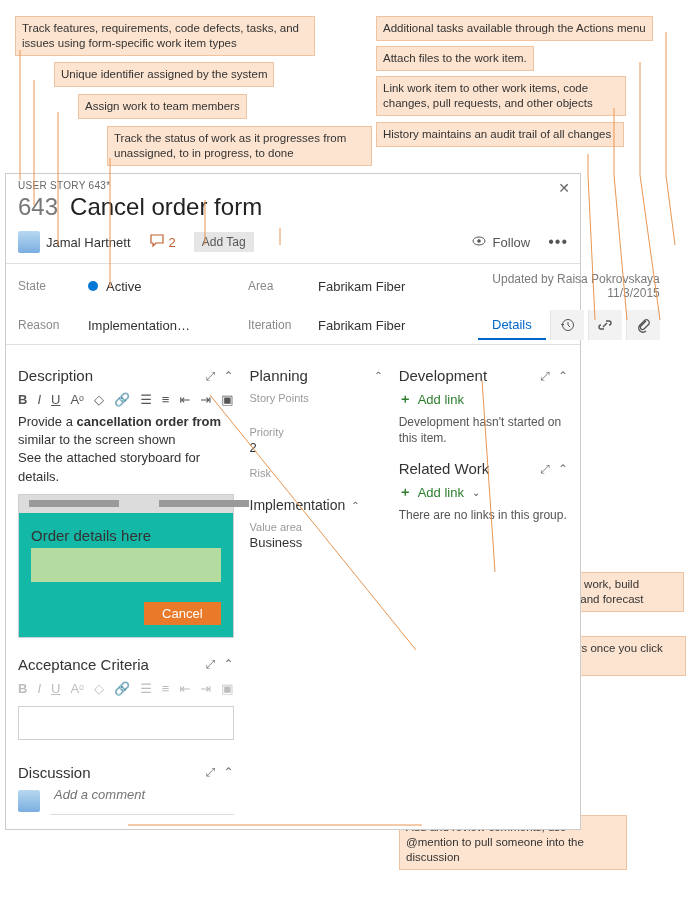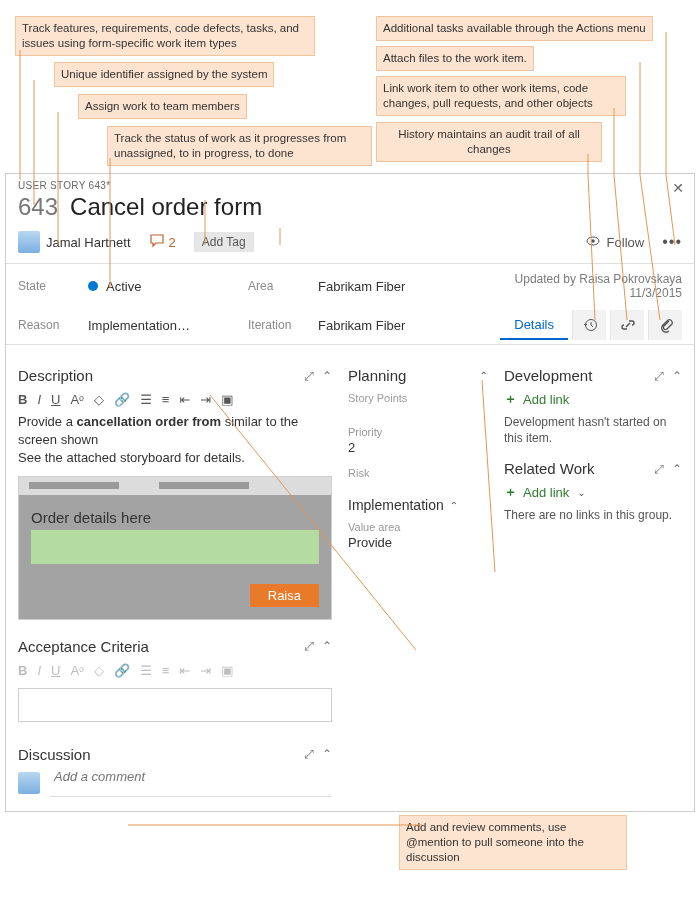--- a/index.html
+++ b/index.html
@@ -26,21 +26,21 @@
     position: absolute;
     top: 0; left: 0;
     width: 700px; height: 902px;
     pointer-events: none;
     z-index: 5;
   }
   .form {
     position: absolute;
     top: 173px;
     left: 5px;
-    width: 690px;
+    width: 576px;
     border: 1px solid #ccc;
     background: #fff;
   }
   .form-header { padding: 6px 12px 0 12px; position: relative; }
   .wi-type { font-size: 10px; color: #666; letter-spacing: 0.3px; }
   .close-x {
     position: absolute; top: 6px; right: 10px; color: #666;
     font-size: 14px; cursor: pointer;
   }
   .title-row { display: flex; align-items: baseline; gap: 12px; padding: 2px 0 6px 0; }
@@ -106,21 +106,21 @@
   }
   .section-head .sh-title { flex:1; }
   .sh-icons { display:flex; gap:8px; color:#777; font-size:12px; }
 
   .rt-toolbar { display:flex; gap:10px; color:#555; padding:2px 0 6px 0; font-size:13px; align-items:center;}
   .rt-toolbar.disabled { color:#bdbdbd; }
   .rt-toolbar span { cursor:default; }
 
   .desc-text { font-size:13px; color:#333; line-height:1.4; margin-bottom:8px; }
   .mock-card {
-    border:1px solid #cfcfcf; background:#a3a3a3; padding:0; margin-top:4px;
+    border:1px solid #cfcfcf; background:#14b8a6; padding:0; margin-top:4px;
   }
   .mock-bar { background:#dcdcdc; height:18px; position:relative; }
   .mock-bar::before, .mock-bar::after {
     content:""; position:absolute; top:5px; height:7px; background:#9a9a9a;
   }
   .mock-bar::before { left:10px; width:90px; }
   .mock-bar::after { left:140px; width:90px; }
   .mock-body { padding:14px 12px 10px 12px; }
   .mock-title { font-size:15px; color:#333; margin-bottom:4px; }
   .mock-block { background:#b5dca0; height:34px; }
@@ -151,21 +151,21 @@
 
 <div class="callout" style="top:16px; left:15px; width:300px;">Track features, requirements, code defects, tasks, and issues using form-specific work item types</div>
 <div class="callout" style="top:62px; left:54px;">Unique identifier assigned by the system</div>
 <div class="callout" style="top:94px; left:78px;">Assign work to team members</div>
 <div class="callout" style="top:126px; left:107px; width:265px;">Track the status of work as it progresses from unassigned, to in progress, to done</div>
 <div class="callout" style="top:180px; left:150px;">View/add to Discussion</div>
 <div class="callout" style="top:209px; left:255px;">Add tags</div>
 <div class="callout" style="top:16px; left:376px;">Additional tasks available through the Actions menu</div>
 <div class="callout" style="top:46px; left:376px;">Attach files to the work item.</div>
 <div class="callout" style="top:76px; left:376px; width:250px;">Link work item to other work items, code changes, pull requests, and other objects</div>
-<div class="callout" style="top:122px; left:376px; width:226px;text-align:center;">History maintains an audit trail of all changes</div>
+<div class="callout" style="top:122px; left:376px; width:248px;">History maintains an audit trail of all changes</div>
 <div class="callout" style="top:572px; left:494px; width:190px;">Use to estimate work, build velocity charts, and forecast</div>
 <div class="callout" style="top:636px; left:416px; width:270px;">Rich-text format toolbar appears once you click within the box</div>
 <div class="callout" style="top:815px; left:399px; width:228px;">Add and review comments, use @mention to pull someone into the discussion</div>
 
 <svg class="leader-lines">
   <g stroke="#e89550" stroke-width="1" fill="none">
     <line x1="20" y1="50" x2="20" y2="180"></line>
     <line x1="34" y1="80" x2="34" y2="205"></line>
     <line x1="58" y1="112" x2="58" y2="245"></line>
     <line x1="110" y1="158" x2="110" y2="288"></line>
@@ -279,21 +279,21 @@
         <span>Provide a </span><b>cancellation order from</b><span> similar to the screen shown</span><br>
         <span>See the attached storyboard for details.</span>
       </div>
       <div class="mock-card">
         <div class="mock-bar"></div>
         <div class="mock-body">
           <div class="mock-title">Order details here</div>
           <div class="mock-block"></div>
         </div>
         <div class="mock-footer">
-          <div class="mock-cancel">Raisa</div>
+          <div class="mock-cancel">Cancel</div>
         </div>
       </div>
 
       <div class="section-head" style="margin-top:18px;">
         <span class="sh-title">Acceptance Criteria</span>
         <span class="sh-icons">
             <span>⤢</span>
             <span>⌃</span>
           </span>
       </div>
@@ -333,21 +333,21 @@
       <div class="pl-label">Story Points</div>
       <div class="pl-label" style="margin-top:22px;">Priority</div>
       <div class="pl-val">2</div>
       <div class="pl-label" style="margin-top:12px;">Risk</div>
 
       <div class="sub-head">
         <span>Implementation</span>
         <span class="chev">⌃</span>
       </div>
       <div class="pl-label">Value area</div>
-      <div class="pl-val">Provide</div>
+      <div class="pl-val">Business</div>
     </div>
 
     <div class="col-r">
       <div class="section-head">
         <span class="sh-title">Development</span>
         <span class="sh-icons">
             <span>⤢</span>
             <span>⌃</span>
           </span>
       </div>

